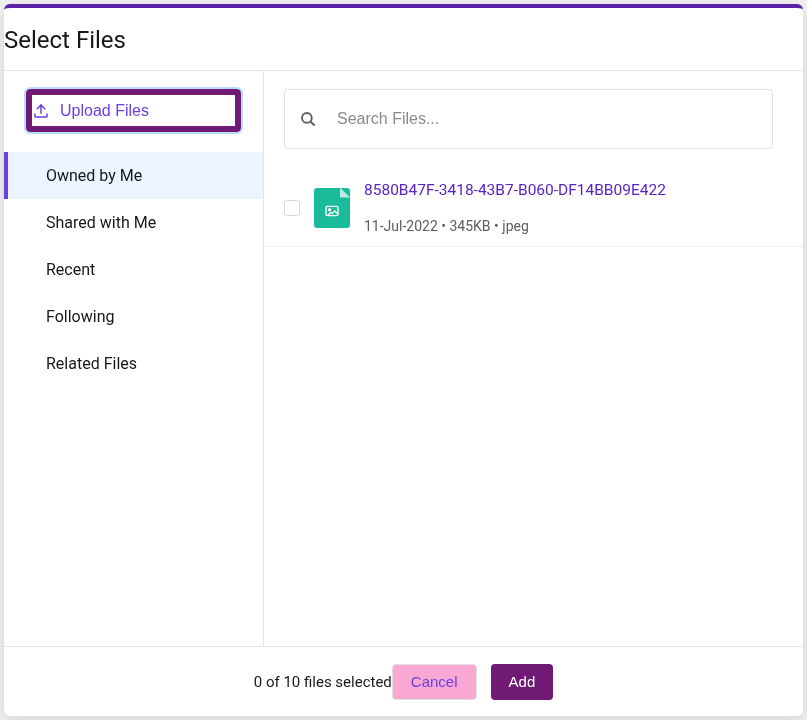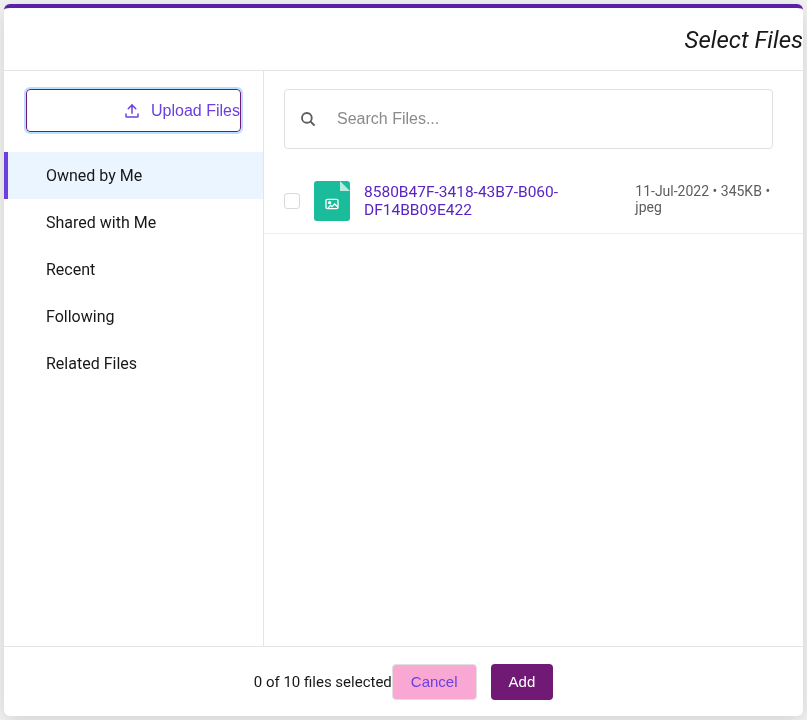--- a/index.html
+++ b/index.html
@@ -9,24 +9,23 @@
     top: 4px; left: 4px; right: 4px; bottom: 4px;
     background: #fff;
     border-radius: 6px;
     border-top: 4px solid #5b1fa8;
     box-shadow: 0 4px 20px rgba(0,0,0,0.15);
     display: flex;
     flex-direction: column;
     overflow: hidden;
   }
   .header {
-    text-align: right;
+    text-align: left;
     padding: 18px 0 16px;
     border-bottom: 1px solid #e5e5e5;
-    font-style: italic;
   }
   .header h1 {
     font-size: 24px;
     font-weight: 400;
     color: #181818;
   }
   .body {
     flex: 1;
     display: flex;
     min-height: 0;
@@ -34,26 +33,26 @@
   .sidebar {
     width: 260px;
     border-right: 1px solid #e5e5e5;
     display: flex;
     flex-direction: column;
     padding-top: 18px;
   }
   .upload-btn {
     margin: 0 22px 20px 22px;
     height: 43px;
-    border: 1px solid #701a75;
+    border: 6px solid #701a75;
     background: #fff;
     border-radius: 4px;
     display: flex;
     align-items: center;
-    justify-content: flex-end;
+    justify-content: flex-start;
     gap: 10px;
     cursor: pointer;
     color: #6b3fe0;
     font-size: 16px;
     outline: 2px solid #b8dfff;
     outline-offset: 0;
   }
   .upload-icon { width: 18px; height: 18px; display:inline-flex; }
   .nav { display: flex; flex-direction: column; }
   .nav-item {
@@ -119,21 +118,21 @@
   }
   .file-thumb::before {
     content: "";
     position: absolute;
     top: 0; right: 0;
     width: 10px; height: 10px;
     background: #b7ebe0;
     clip-path: polygon(0 0, 100% 100%, 0 100%);
   }
   .file-thumb svg { width:16px; height:16px; color:#fff; margin-top:6px; }
-  .file-meta { display:flex; flex-direction:row; gap:19px; }
+  .file-meta { display:flex; flex-direction:column; gap:19px; }
   .file-name { color:#5924c2; font-size:15.5px; }
   .file-sub { color:#5d5d5d; font-size:14px; }
   .footer {
     border-top: 1px solid #e5e5e5;
     height: 70px;
     display:flex;
     align-items:center;
     justify-content: center;
     padding: 0 22px;
   }

